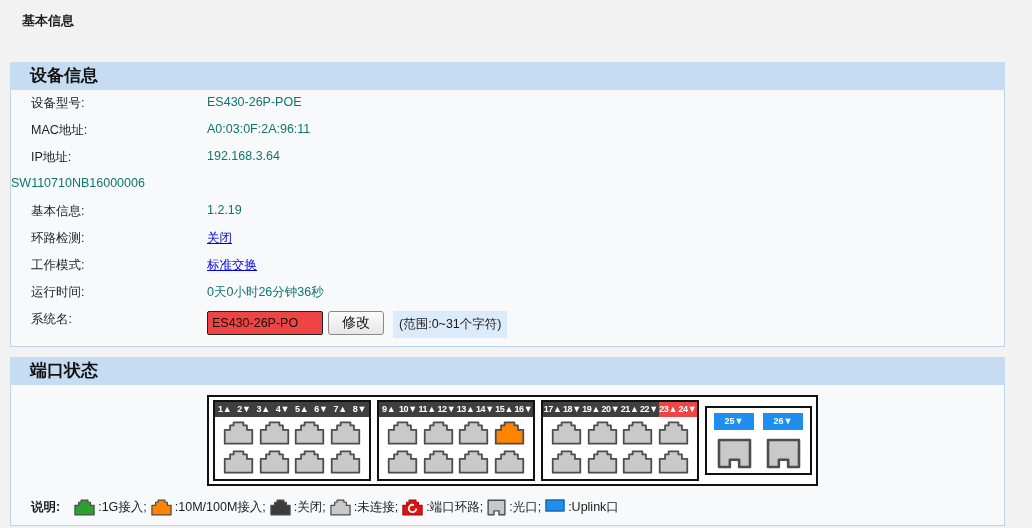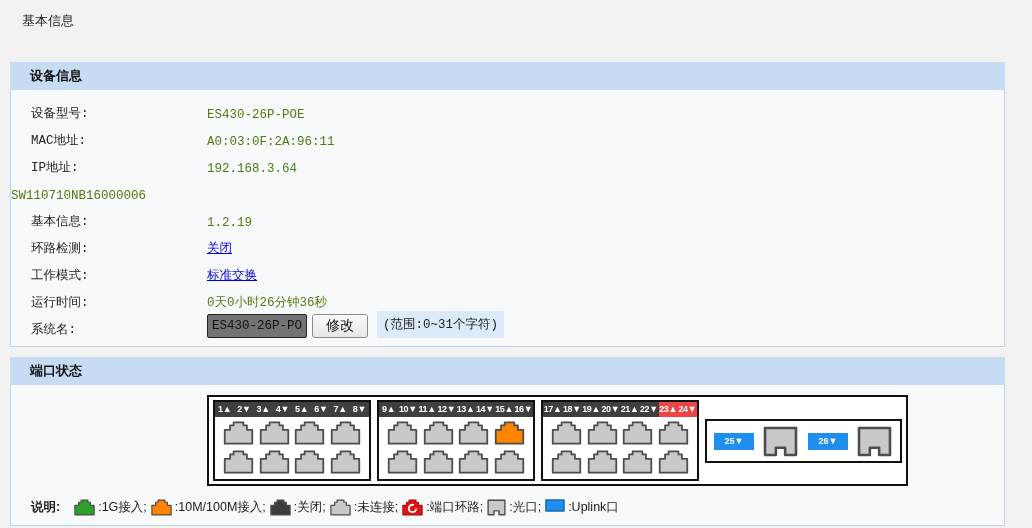--- a/index.html
+++ b/index.html
@@ -6,49 +6,49 @@
   html,body { width:1032px; height:528px; overflow:hidden; }
   body {
     background:#f2f2f2;
     font-family:"Liberation Sans","DejaVu Sans",sans-serif;
     font-size:12.5px;
     color:#1a1a1a;
   }
   .page-title {
     padding:12px 0 0 22px;
     font-size:13px;
-    font-weight:normal;
+    font-weight:bold;
     height:62px;
   }
   .panel { margin-left:10px; width:995px; }
   .panel-header {
     background:#c6dcf2;
     height:28px;
     line-height:28px;
     padding-left:20px;
-    font-size:13px;
+    font-size:17px;
     font-weight:bold;
     color:#111;
   }
   .panel-body {
     background:#f8f9fa;
     border:1px solid #bcd4ec;
     border-top:none;
   }
   .info-body { padding:5px 0 8px 0; }
-  .info-row { height:27px; display:flex; align-items:flex-end;font-family:Liberation Mono, monospace; }
+  .info-row { height:27px; display:flex; align-items:flex-start; }
   .info-label { width:196px; padding-left:20px; color:#222; }
-  .info-value { color:#4d7c0f; }
+  .info-value { color:#0f766e; }
   a.value-link { color:#0000dd; text-decoration:underline; }
   .sysname-input {
-    width:100px; height:24px;
+    width:116px; height:24px;
     border:1.5px solid #222; border-radius:2px;
     padding:2px 4px;
     font-family:inherit; font-size:12.5px; color:#111;
-    background:#737373;
+    background:#ef4444;
   }
   .modify-btn {
     margin-left:5px;
     height:24px; padding:0 13px;
     border:1px solid #8a8a8a; border-radius:3px;
     background:linear-gradient(#fafafa,#e6e6e6);
     font-family:inherit; font-size:14px; color:#111;
     cursor:pointer;
   }
   .range-hint {
@@ -96,21 +96,21 @@
     justify-items:center;
   }
   .sfp-block {
     border:2px solid #111;
     background:#fff;
     align-self:center;
     padding:5px 7px 4px 7px;
     display:flex;
     gap:9px;
   }
-  .sfp-unit { display:flex; flex-direction:row; align-items:center; gap:8px; }
+  .sfp-unit { display:flex; flex-direction:column; align-items:center; gap:8px; }
   .sfp-head {
     width:40px; height:17px;
     background:#1f8fef;
     color:#fff; font-size:9px; font-weight:bold;
     text-align:center; line-height:17px;
   }
   .legend-row {
     margin:13px 0 0 20px;
     display:flex;
     align-items:center;

